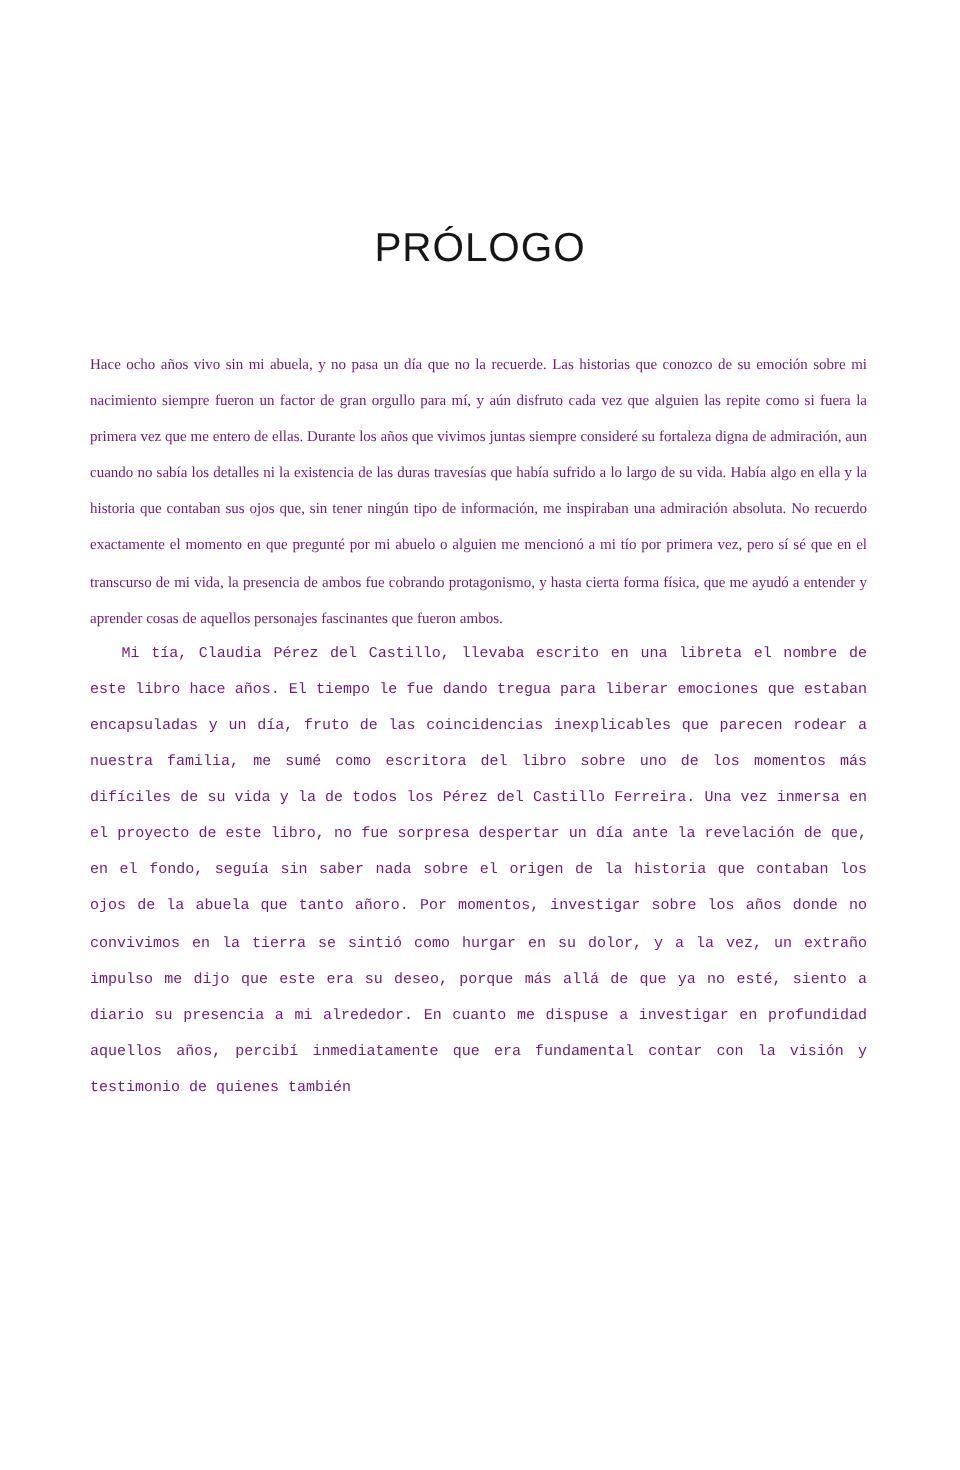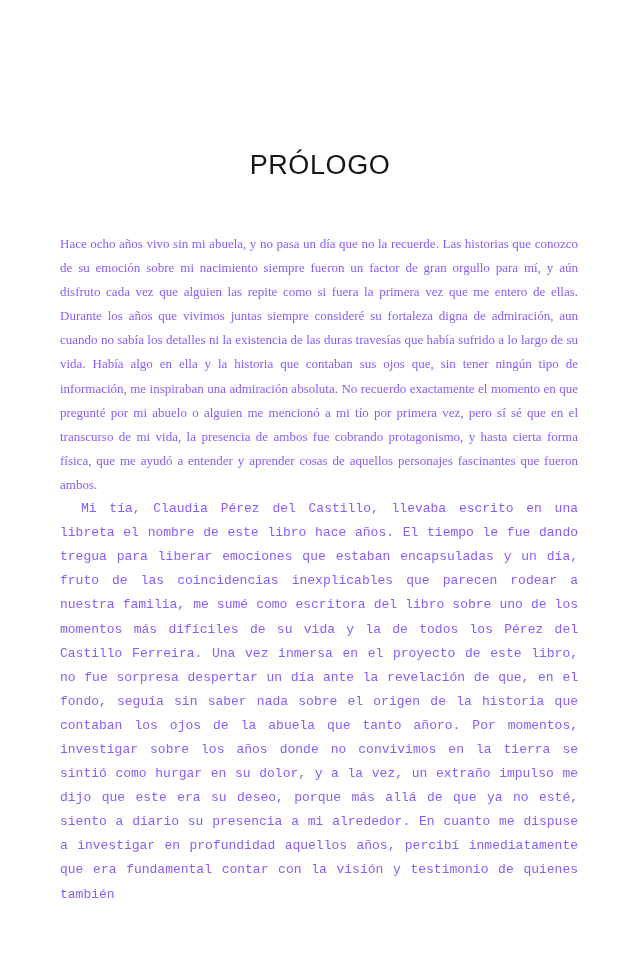--- a/index.html
+++ b/index.html
@@ -39,23 +39,23 @@
   .body-block {
     position: absolute;
     left: 60px;
     top: 232px;
     width: 518px;
   }
   .body-par {
     margin: 0;
     text-align: justify;
     text-justify: inter-word;
-    font-size: 13px;
+    font-size: 10px;
     line-height: 24.1px;
-    color: #8b5cf6;
+    color: #701a75;
     hyphens: none;
     -webkit-hyphens: none;
   }
   .body-par.indent {
     text-indent: 21px;
     font-family: Liberation Mono, monospace;
   }
 </style>
 </head>
 <body>

